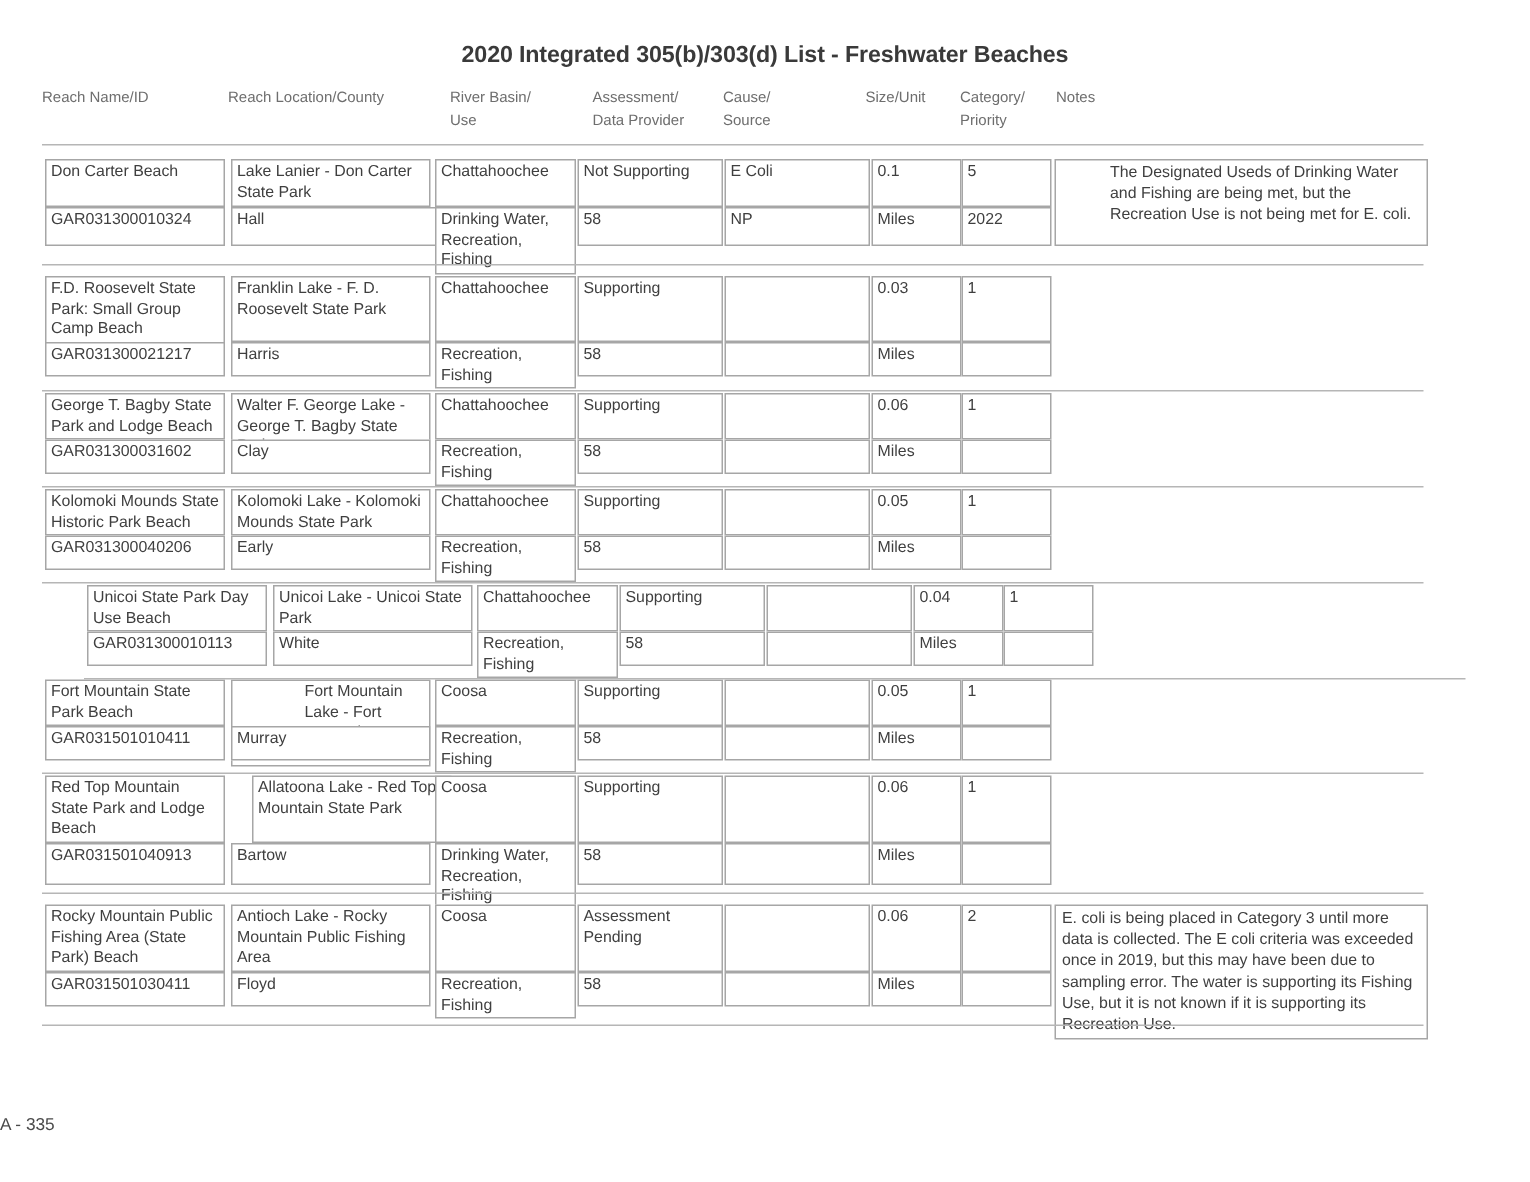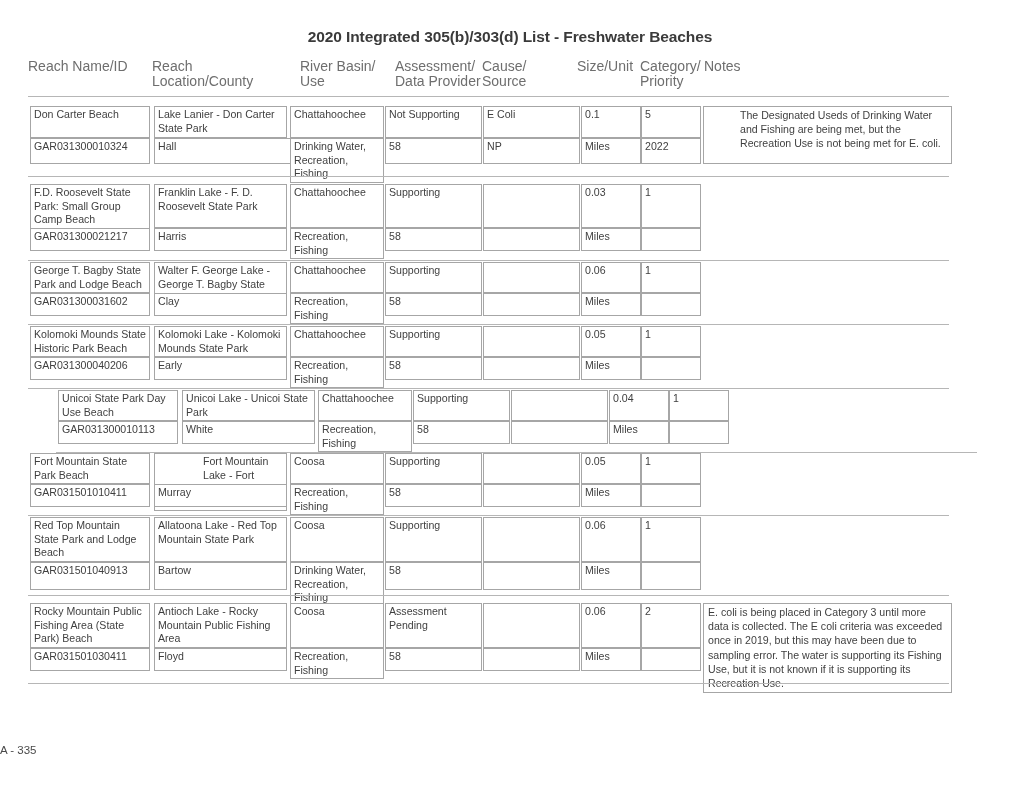--- a/index.html
+++ b/index.html
@@ -37,21 +37,21 @@
   
   .hdr {
     position: absolute;
     top: 59px;
     left: 28px;
     width: 964px;
     height: 38px;
   }
   .hdr-cell {
     position: absolute;
-    font-size: 14px;
+    font-size: 10px;
     color: #6e6e6e;
     line-height: 14.5px;
     white-space: pre-line;
   }
   .hdr-rule {
     position: absolute;
     left: 28px;
     top: 96px;
     width: 921px;
     height: 1px;
@@ -232,21 +232,21 @@
         <div class="cell" style="left: 126px; width: 133px; top: 33px; min-height: 23px;">Murray</div>
         <div class="cell" style="left: 262px; width: 94px; top: 33px; min-height: 23px;">Recreation, Fishing</div>
         <div class="cell" style="left: 357px; width: 97px; top: 33px; min-height: 23px;">58</div>
         <div class="cell" style="left: 455px; width: 97px; top: 33px; min-height: 23px;"></div>
         <div class="cell" style="left: 553px; width: 60px; top: 33px; min-height: 23px;">Miles</div>
         <div class="cell" style="left: 613px; width: 60px; top: 33px; min-height: 23px;"></div>
         <div class="rec-rule" style="top: 64px;"></div>
       </div>
       <div class="record" style="position: absolute; left: 0px; top: 411px; height: 88px;">
         <div class="cell" style="left: 2px; width: 120px; top: 2px; min-height: 45px;">Red Top Mountain State Park and Lodge Beach</div>
-        <div class="cell" style="left: 126px; width: 133px; top: 2px; min-height: 45px;">Allatoona Lake - Red Top Mountain State Park</div>
+        <div class="cell" style="left: 140px; width: 133px; top: 2px; min-height: 45px;">Allatoona Lake - Red Top Mountain State Park</div>
         <div class="cell" style="left: 262px; width: 94px; top: 2px; min-height: 45px;">Coosa</div>
         <div class="cell" style="left: 357px; width: 97px; top: 2px; min-height: 45px;">Supporting</div>
         <div class="cell" style="left: 455px; width: 97px; top: 2px; min-height: 45px;"></div>
         <div class="cell" style="left: 553px; width: 60px; top: 2px; min-height: 45px;">0.06</div>
         <div class="cell" style="left: 613px; width: 60px; top: 2px; min-height: 45px;">1</div>
         <div class="cell" style="left: 2px; width: 120px; top: 47px; min-height: 28px;">GAR031501040913</div>
         <div class="cell" style="left: 126px; width: 133px; top: 47px; min-height: 28px;">Bartow</div>
         <div class="cell" style="left: 262px; width: 94px; top: 47px; min-height: 28px;">Drinking Water, Recreation, Fishing</div>
         <div class="cell" style="left: 357px; width: 97px; top: 47px; min-height: 28px;">58</div>
         <div class="cell" style="left: 455px; width: 97px; top: 47px; min-height: 28px;"></div>

